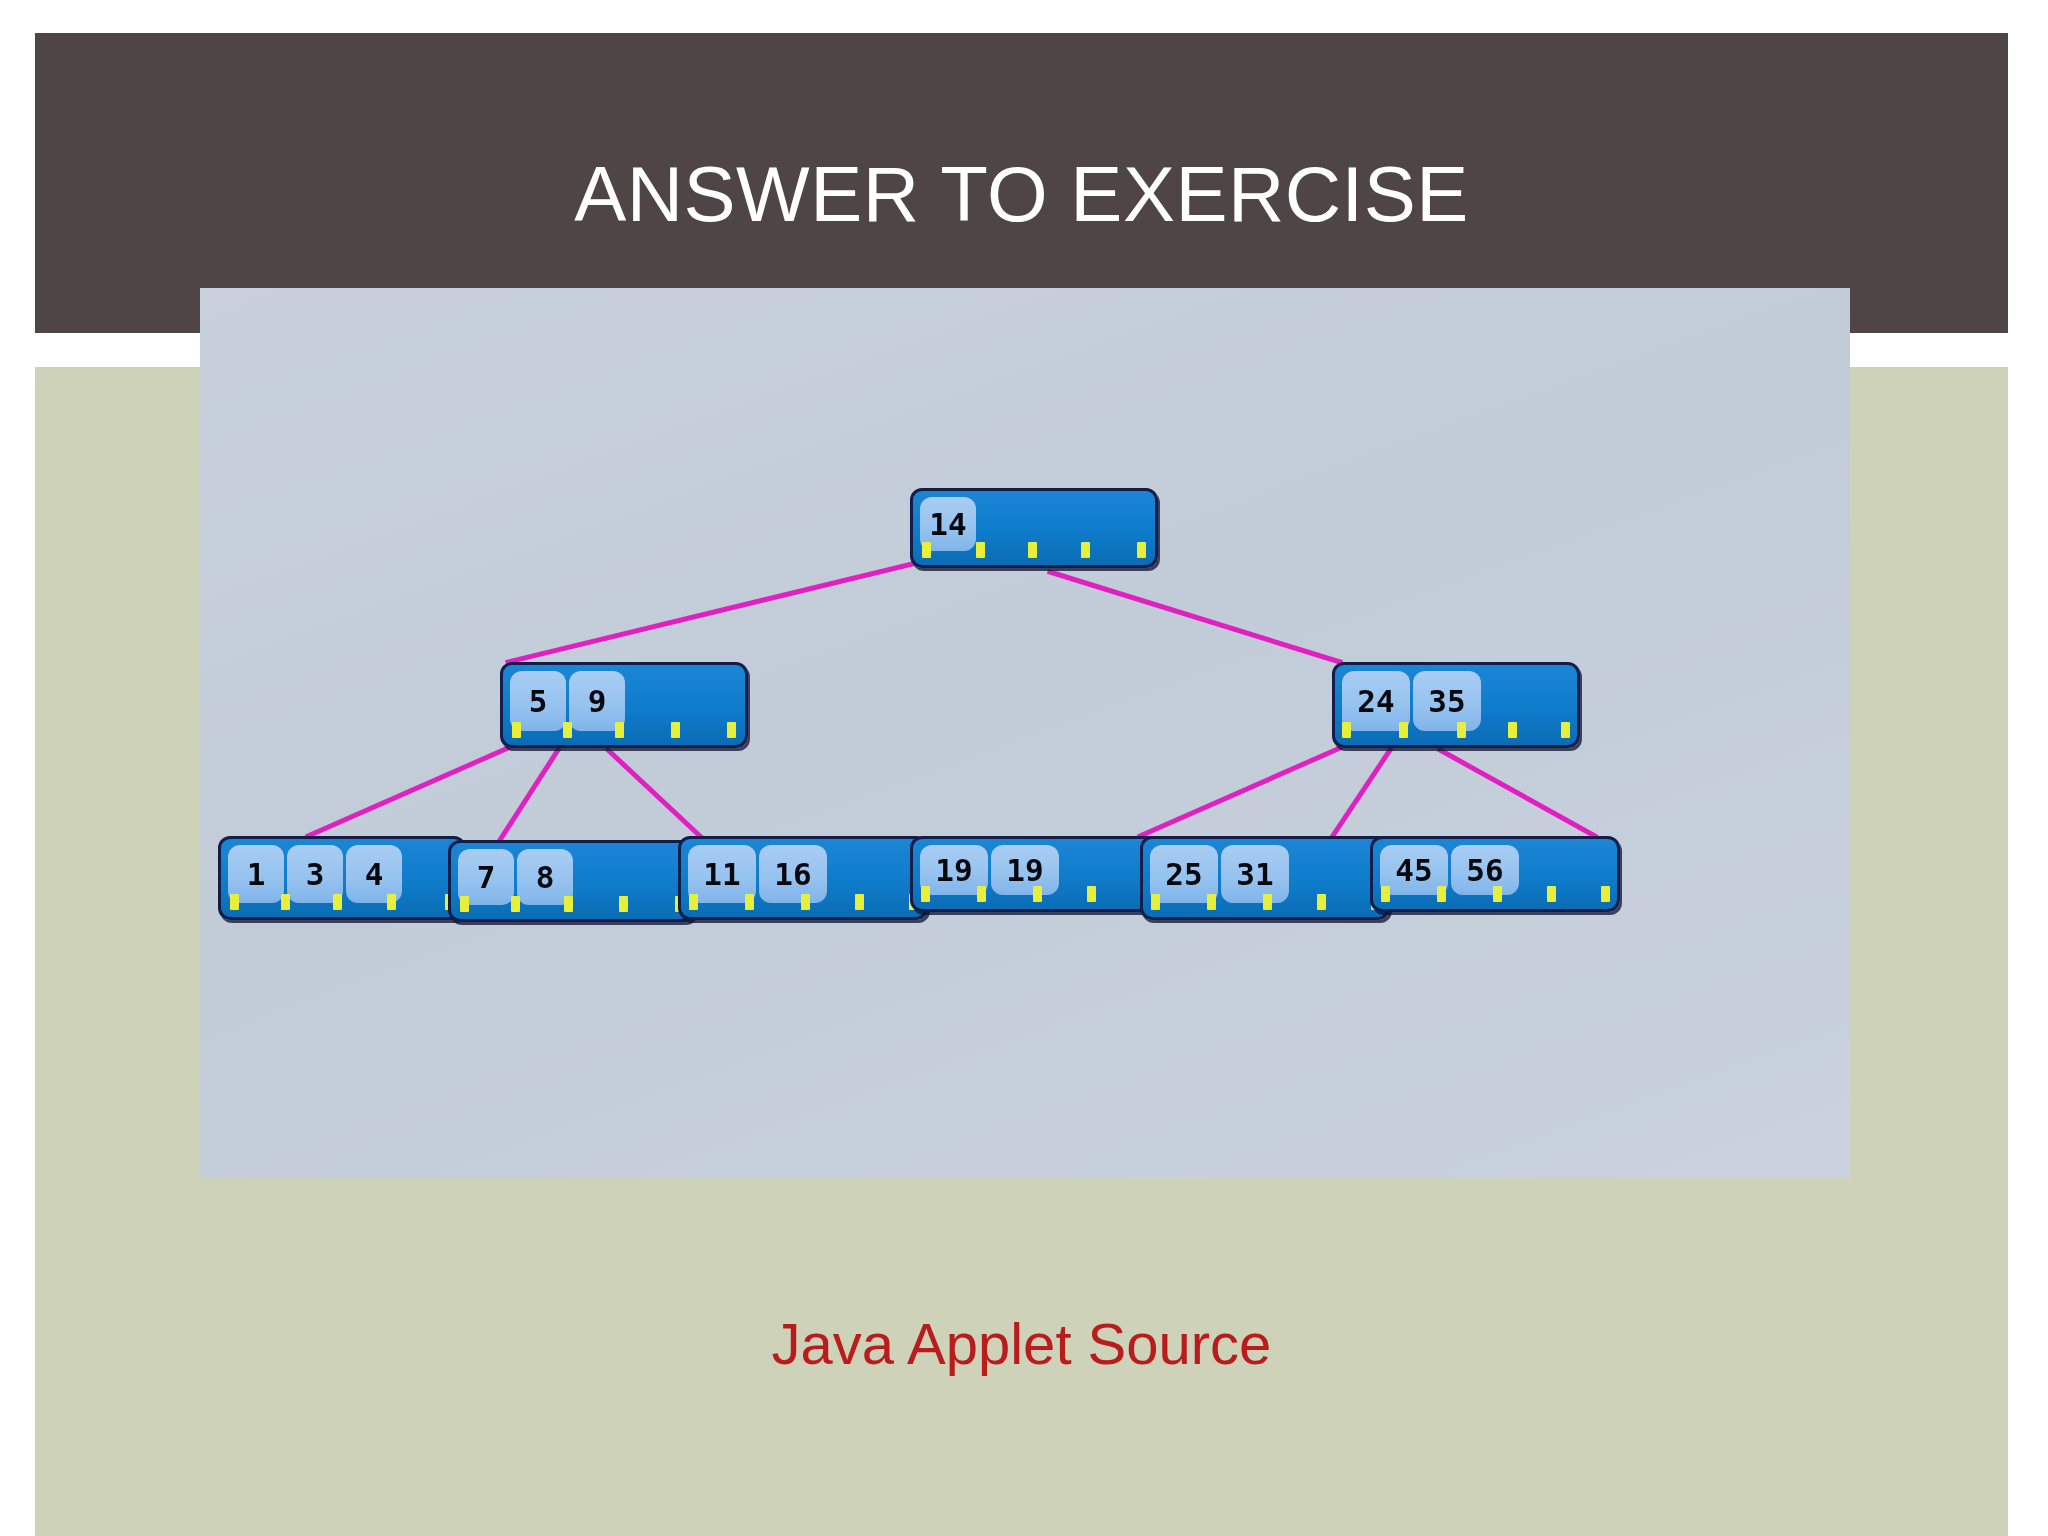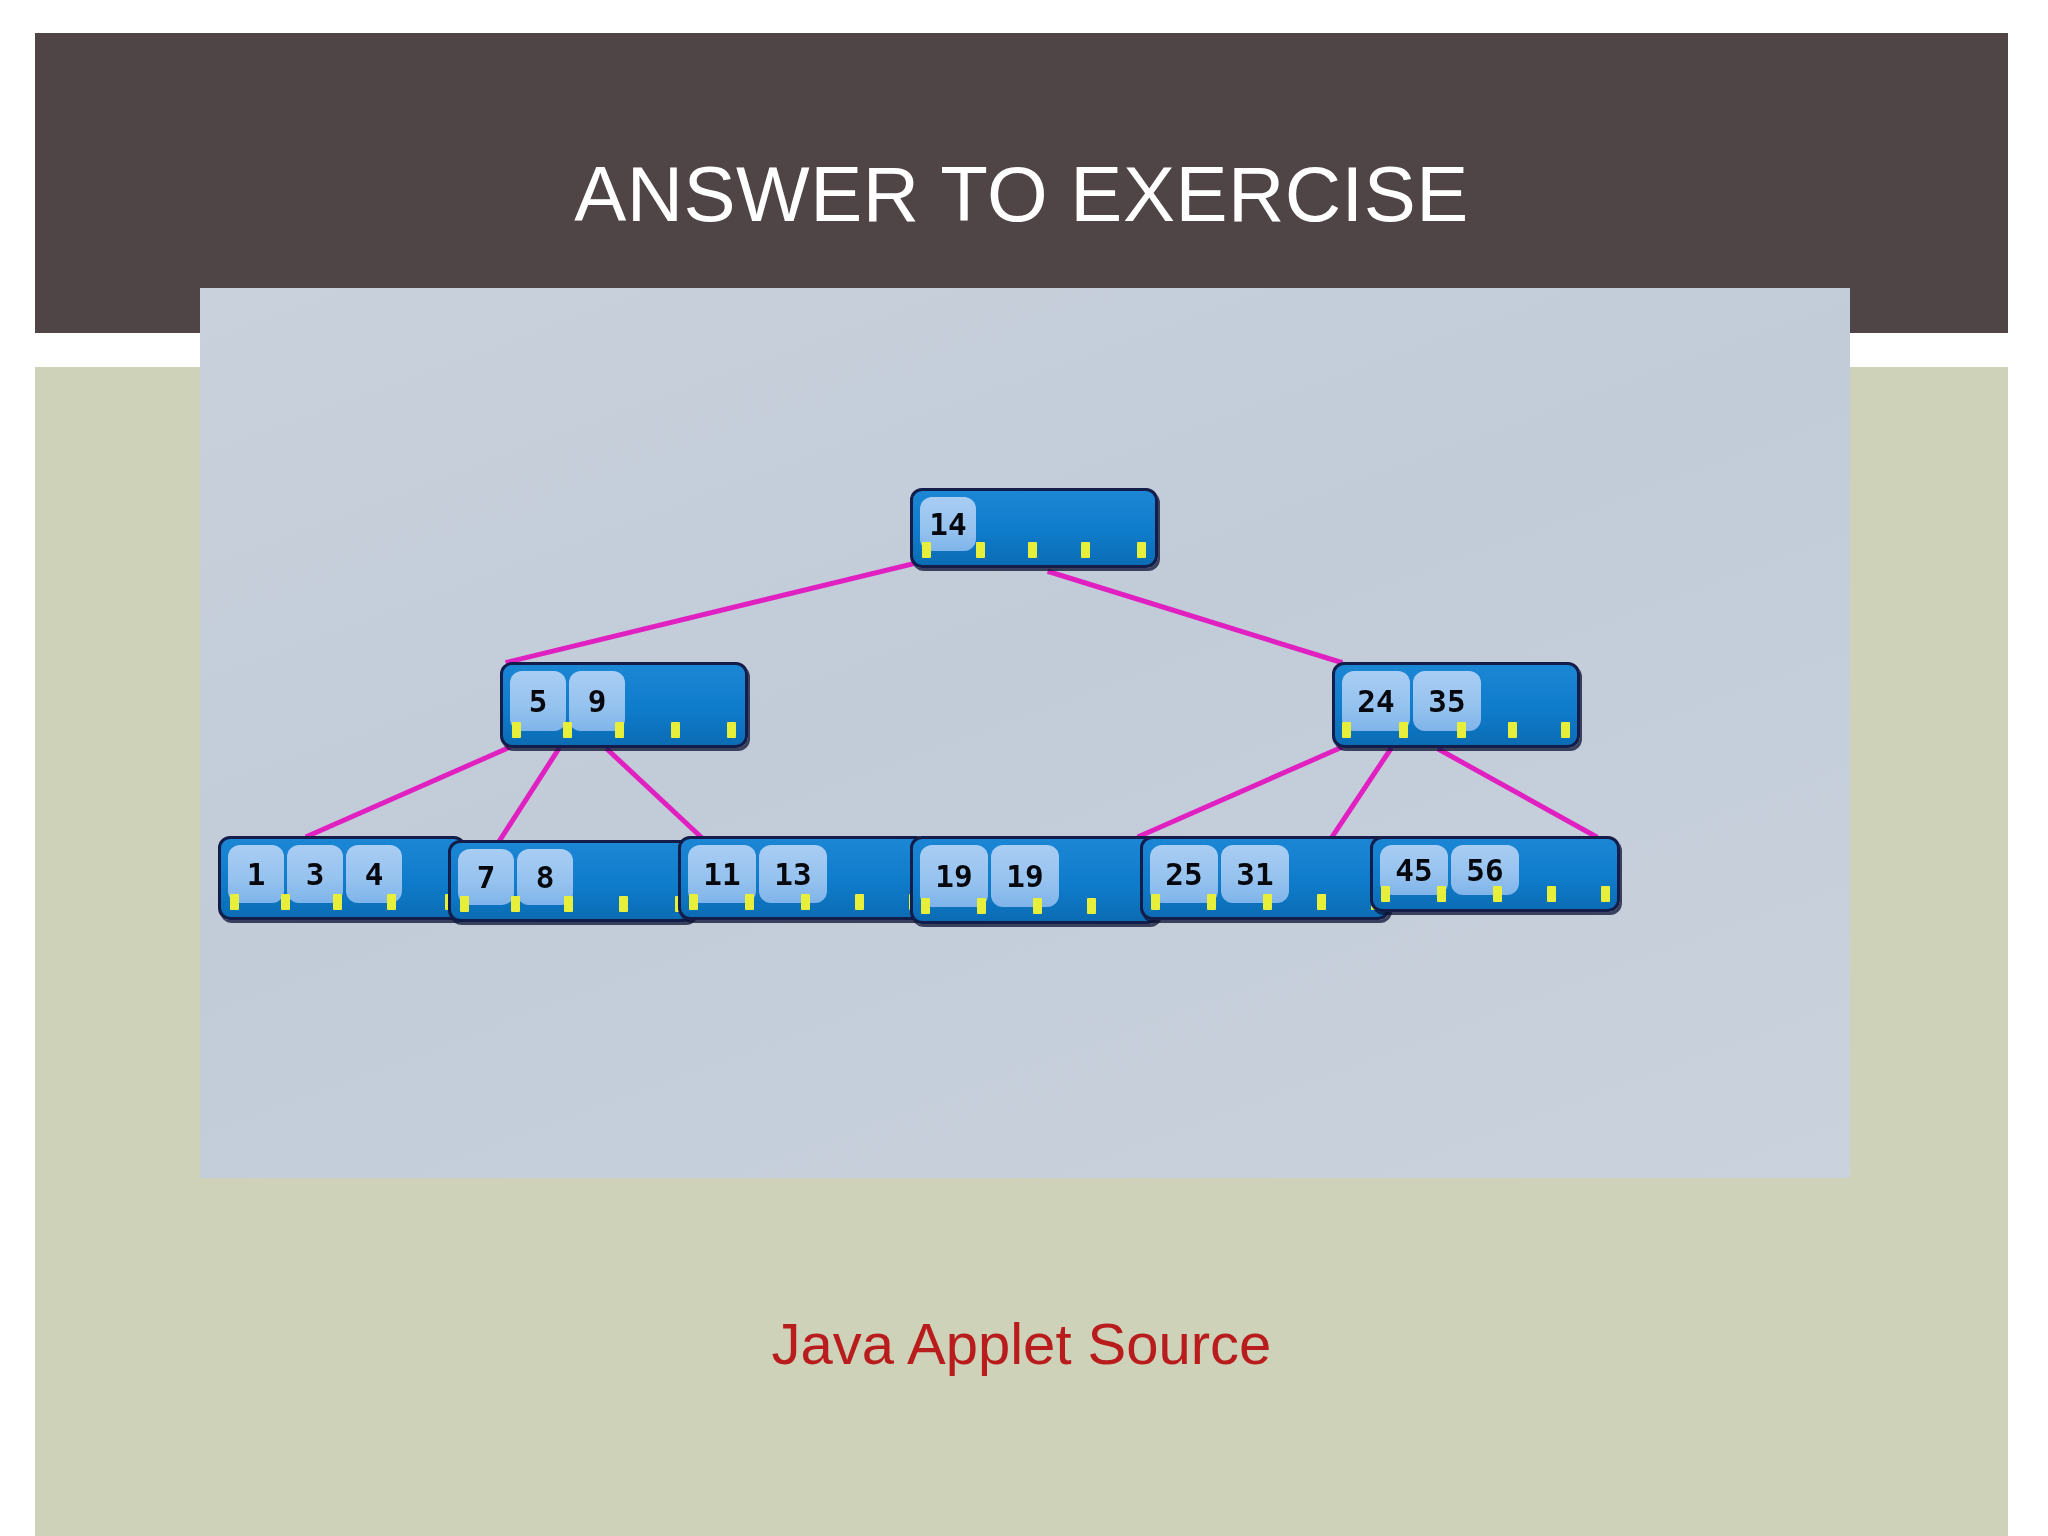--- a/index.html
+++ b/index.html
@@ -228,32 +228,32 @@
         <span class="ptr" style="left:60px;"></span>
         <span class="ptr" style="left:113px;"></span>
         <span class="ptr" style="left:168px;"></span>
         <span class="ptr" style="left:224px;"></span>
       </div>
     </div>
 
     <div class="btnode" style="left:478px; top:548px; width:250px; height:84px;">
       <div class="cells">
         <div class="cell wide">11</div>
-        <div class="cell wide">13</div>
-      </div>
-      <div class="ptrs">
-        <span class="ptr" style="left:8px;"></span>
-        <span class="ptr" style="left:64px;"></span>
-        <span class="ptr" style="left:120px;"></span>
-        <span class="ptr" style="left:174px;"></span>
-        <span class="ptr" style="left:228px;"></span>
-      </div>
-    </div>
-
-    <div class="btnode" style="left:710px; top:548px; width:250px; height:88px;">
+        <div class="cell wide">16</div>
+      </div>
+      <div class="ptrs">
+        <span class="ptr" style="left:8px;"></span>
+        <span class="ptr" style="left:64px;"></span>
+        <span class="ptr" style="left:120px;"></span>
+        <span class="ptr" style="left:174px;"></span>
+        <span class="ptr" style="left:228px;"></span>
+      </div>
+    </div>
+
+    <div class="btnode" style="left:710px; top:548px; width:250px; height:76px;">
       <div class="cells">
         <div class="cell wide">19</div>
         <div class="cell wide">19</div>
       </div>
       <div class="ptrs">
         <span class="ptr" style="left:8px;"></span>
         <span class="ptr" style="left:64px;"></span>
         <span class="ptr" style="left:120px;"></span>
         <span class="ptr" style="left:174px;"></span>
         <span class="ptr" style="left:228px;"></span>

